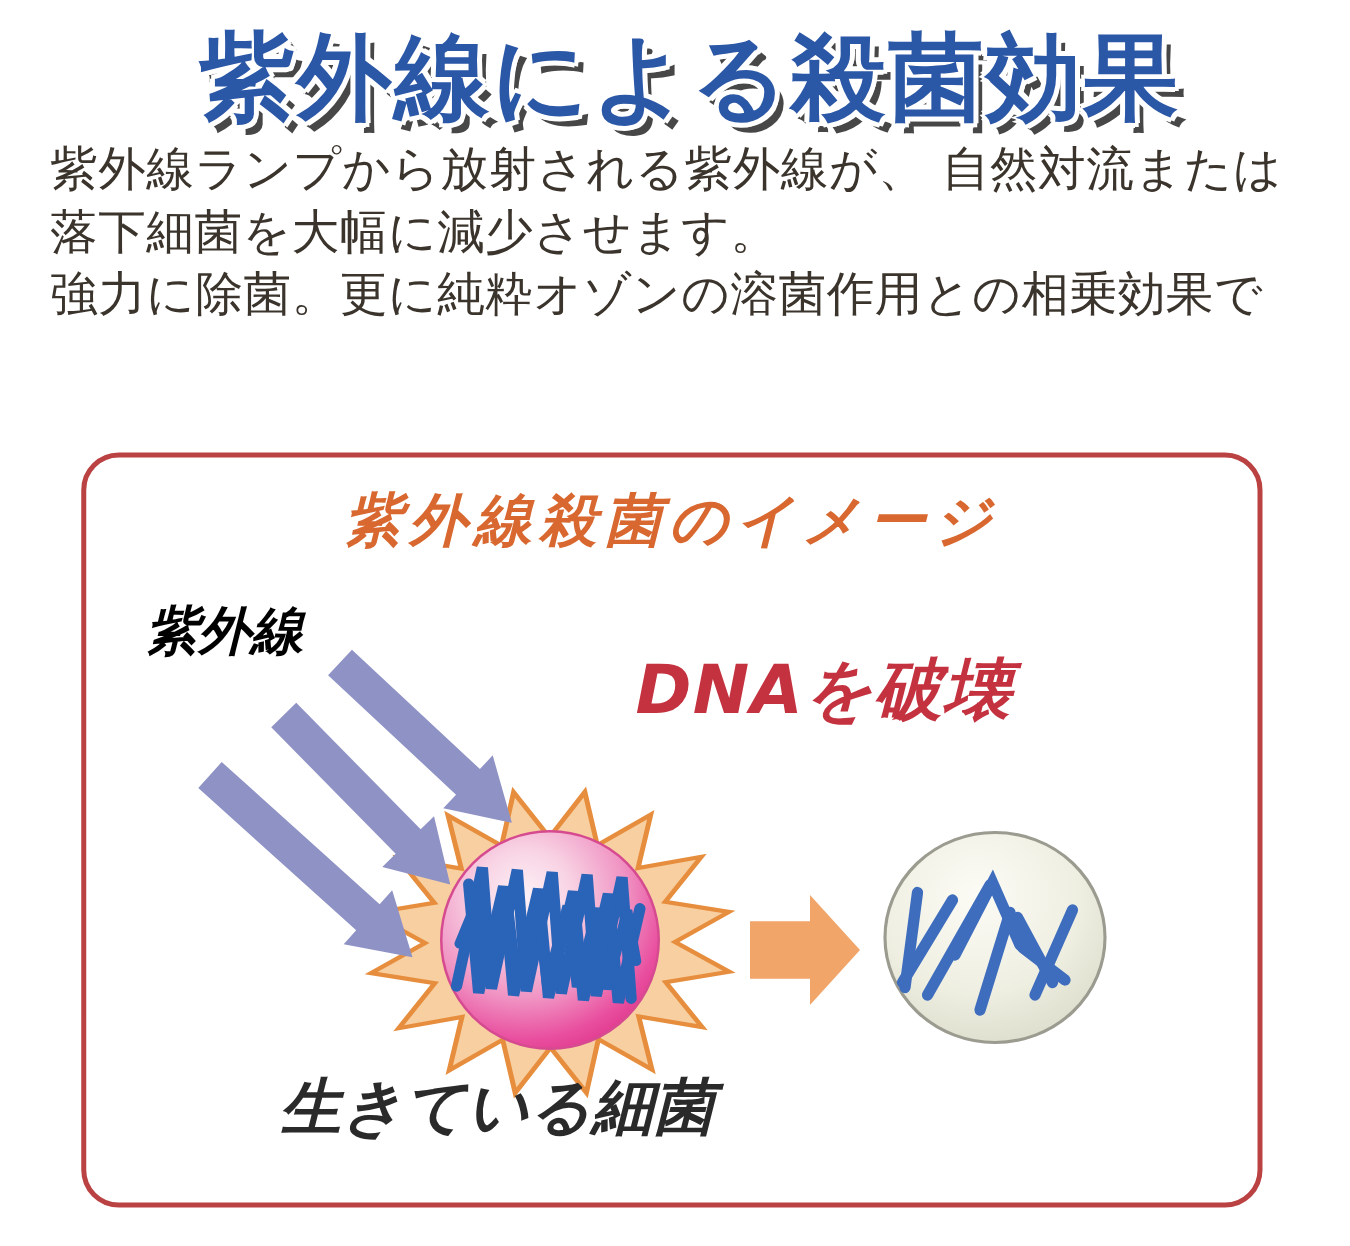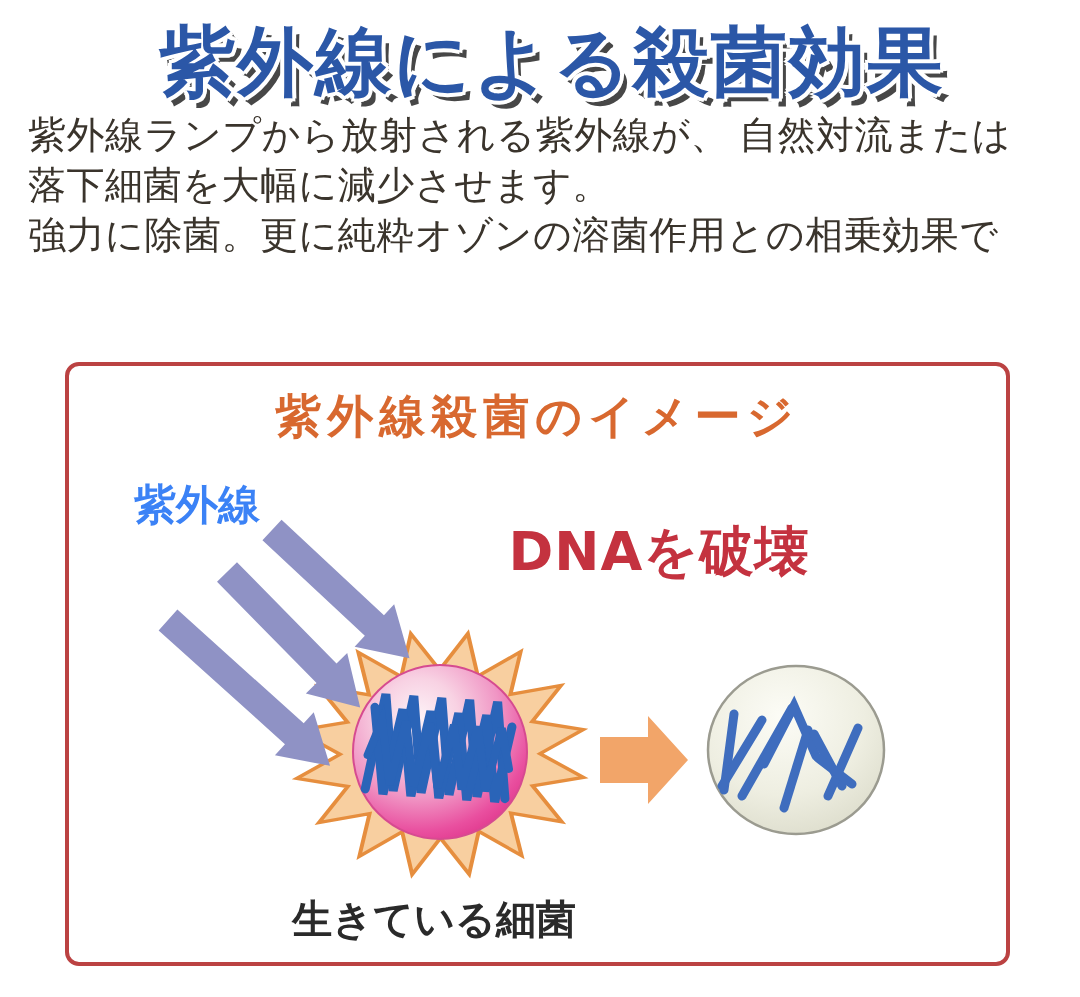--- a/index.html
+++ b/index.html
@@ -9,47 +9,48 @@
   }
   .title {
     position:absolute; top:0; left:0; width:100%; margin:12px;
     text-align:center; font-size:76px; font-weight:800; letter-spacing:2px;
     color:#2b57a7;
     text-shadow:
       -3px -3px 0 #fff, 3px -3px 0 #fff, -3px 3px 0 #fff, 3px 3px 0 #fff,
       0 -4px 0 #fff, 0 4px 0 #fff, -4px 0 0 #fff, 4px 0 0 #fff,
       7px 8px 0 #474747;
   }
-  .intro { position:absolute; left:28px; top:110px; width:1000px;font-family:Liberation Serif, serif; }
+  .intro { position:absolute; left:40px; top:110px; width:1000px; }
   .intro-line {
     font-size:38px; line-height:50px; font-weight:500;
     color:#3a342c; letter-spacing:0.5px; white-space:nowrap;
   }
   .box {
     position:absolute; left:65px; top:362px; width:945px; height:604px;
-    box-sizing:border-box; border:4px solid #bb4242; border-radius:14px;
+    box-sizing:border-box; border:4px solid #bb4242; border-radius:30px;
     background:#ffffff;
+    font-style:italic;
   }
   .scene { position:absolute; left:0; top:0; width:937px; height:596px; }
   .dtitle {
     position:absolute; left:0; top:20px; width:100%; text-align:center;
     font-size:46px; font-weight:800; color:#d8682f; letter-spacing:6px;
   }
   .uv {
-    position:absolute; left:6px; top:112px; width:185px; text-align:right;
-    font-size:42px; font-weight:700; color:#3b82f6; line-height:1.3;
+    position:absolute; left:18px; top:112px; width:185px; text-align:center;
+    font-size:42px; font-weight:700; color:#000000; line-height:1.3;
   }
   .uv span { display:block; }
   .dna {
     position:absolute; left:330px; top:150px; width:520px; text-align:center;
     font-size:54px; font-weight:900; color:#c4323f; letter-spacing:1px;
   }
   .lbl {
-    position:absolute; top:526px; text-align:center;
-    font-size:40px; font-weight:700; color:#2a2a2a;
+    position:absolute; top:487px; text-align:left;
+    font-size:49px; font-weight:700; color:#2a2a2a;
   }
   .lbl.living { left:155px; width:420px; }
   .lbl.dead  { left:550px; width:380px; }
 </style>
 </head>
 <body>
 
 <div class="page">
 
   <h1 class="title">紫外線による殺菌効果</h1>

